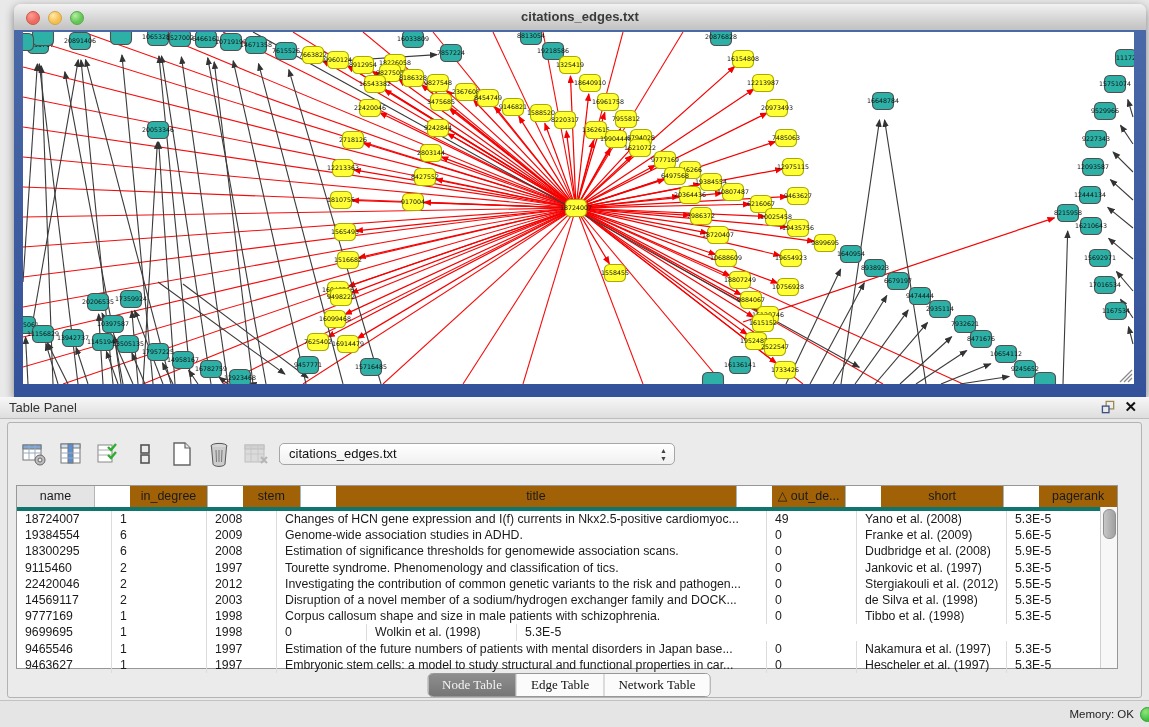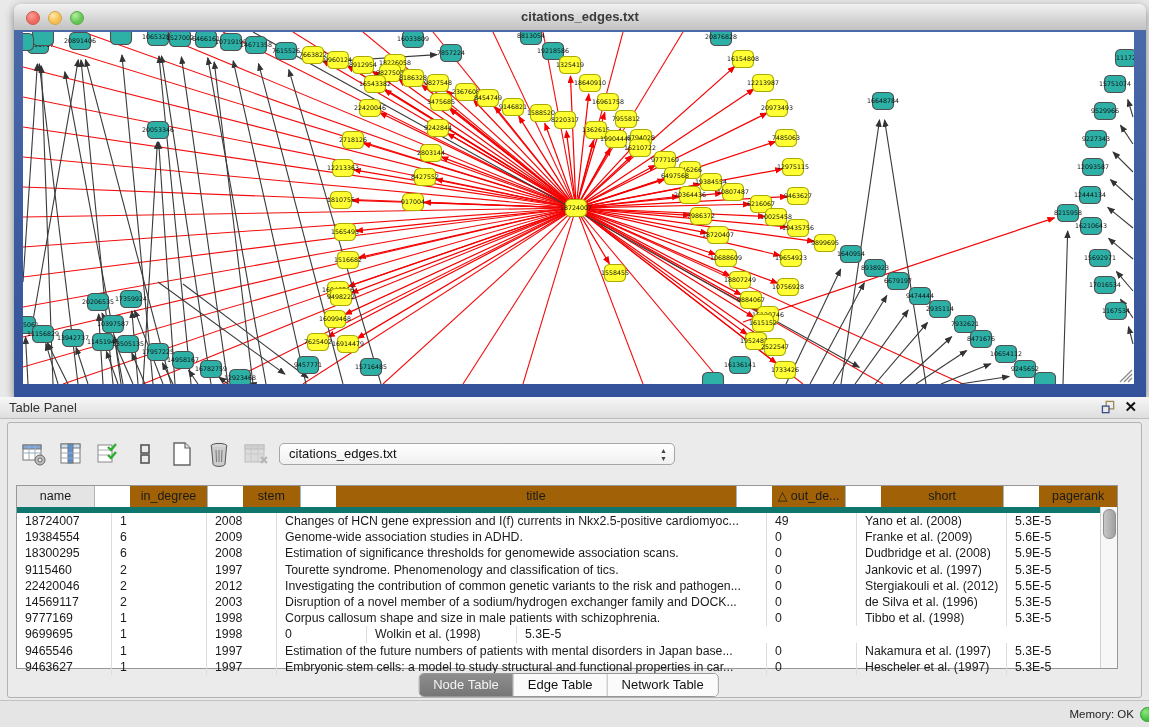--- a/index.html
+++ b/index.html
@@ -36,37 +36,37 @@
   .tbtn{width:28px;height:28px;display:flex;align-items:center;justify-content:center;cursor:pointer;}
   .tbtn.disabled{opacity:.55;}
   .fx{font-family:"DejaVu Serif",serif;font-style:italic;font-size:15px;color:#222;}
   .combo{position:absolute;left:271px;top:20px;width:396px;height:22px;box-sizing:border-box;
          background:linear-gradient(#ffffff,#f0f0f0);border:1px solid #a6a6a6;border-radius:5px;
          font-size:13px;color:#111;line-height:20px;padding-left:9px;cursor:pointer;}
   .combo .arrows{position:absolute;right:7px;top:3px;font-size:7px;line-height:8px;color:#444;text-align:center;}
 
   .tbl{position:absolute;left:8px;top:62px;width:1102px;height:184px;box-sizing:border-box;
        background:#fff;border:1px solid #979797;}
-  .thead{display:flex;height:21px;border-bottom:6px solid #0f766e;gap:35px;}
+  .thead{display:flex;height:21px;border-bottom:4px solid #0f766e;gap:35px;}
   .th{box-sizing:border-box;font-size:12.5px;color:#1a1a1a;text-align:center;line-height:20px;
       border-right:1px solid #9fb6c4;background:#a16207;overflow:hidden;white-space:nowrap;cursor:pointer;}
   .th.gray{background:#e4e4e4;border-right:1px solid #b5b5b5;}
   .tr{display:flex;height:16.2px;}
   .td{box-sizing:border-box;font-size:12.3px;color:#1a1a1a;line-height:16px;padding-left:8px;
       border-right:1px solid #dcdcdc;overflow:hidden;white-space:nowrap;}
   .c0{width:95px;} .c1{width:95px;} .c2{width:70px;} .c3{width:490px;}
   .c4{width:90px;} .c5{width:150px;} .c6{width:95px;border-right:none !important;}
   .vsb{position:absolute;right:0;top:21px;bottom:0;width:16px;background:#f7f7f7;border-left:1px solid #cfcfcf;}
   .vsb .thumb{position:absolute;left:2px;top:2px;width:11px;height:28px;border-radius:6px;
               background:linear-gradient(90deg,#c7c7c7,#9f9f9f);border:1px solid #8f8f8f;cursor:pointer;}
 
   .tabs{position:absolute;left:50%;top:250px;transform:translateX(-52%);display:flex;height:22px;
         border:1px solid #979797;border-radius:5px;overflow:hidden;background:#fbfbfb;}
   .tab{font-size:13px;line-height:21px;padding:0 14px;color:#111;background:#fbfbfb;cursor:pointer;
-       border-right:1px solid #aaaaaa;}
+       border-right:1px solid #aaaaaa;font-family:Liberation Serif, serif;}
   .tab:last-child{border-right:none;}
   .tab.active{background:linear-gradient(#8e8e8e,#767676);color:#f3f3f3;}
 
   .statusbar{position:absolute;left:0;top:700px;width:1149px;height:27px;background:#e5e5e5;
              border-top:1px solid #c2c2c2;padding-left:19px;}
   .mem{position:absolute;right:34px;top:7px;font-size:11.5px;color:#222;}
   .memdot{position:absolute;right:13px;top:6px;width:13px;height:13px;border-radius:50%;
           background:radial-gradient(circle at 35% 30%,#8fe57f,#3fc13f 65%);border:1px solid #2f9b2f;}
 </style>
 </head>
@@ -642,21 +642,21 @@
             <div class="td c4">0</div>
             <div class="td c5">Stergiakouli et al. (2012)</div>
             <div class="td c6">5.5E-5</div>
           </div>
           <div class="tr">
             <div class="td c0">14569117</div>
             <div class="td c1">2</div>
             <div class="td c2">2003</div>
             <div class="td c3">Disruption of a novel member of a sodium/hydrogen exchanger family and DOCK...</div>
             <div class="td c4">0</div>
-            <div class="td c5">de Silva et al. (1996)</div>
+            <div class="td c5">de Silva et al. (1998)</div>
             <div class="td c6">5.3E-5</div>
           </div>
           <div class="tr">
             <div class="td c0">9777169</div>
             <div class="td c1">1</div>
             <div class="td c2">1998</div>
             <div class="td c3">Corpus callosum shape and size in male patients with schizophrenia.</div>
             <div class="td c4">0</div>
             <div class="td c5">Tibbo et al. (1998)</div>
             <div class="td c6">5.3E-5</div>

